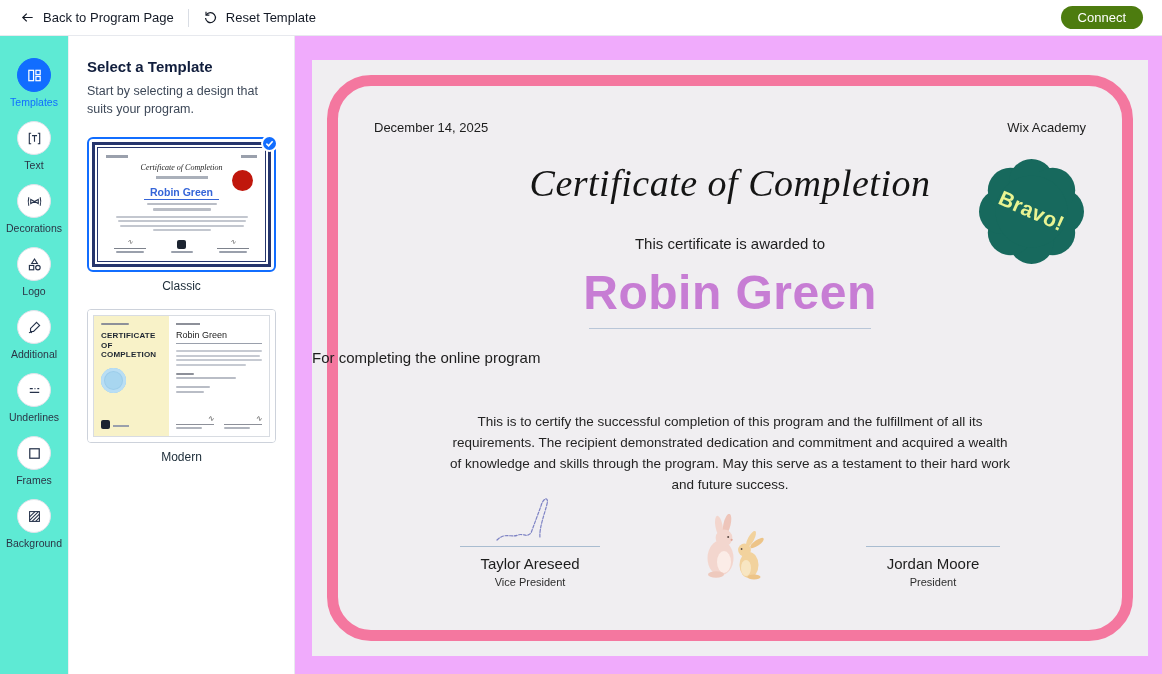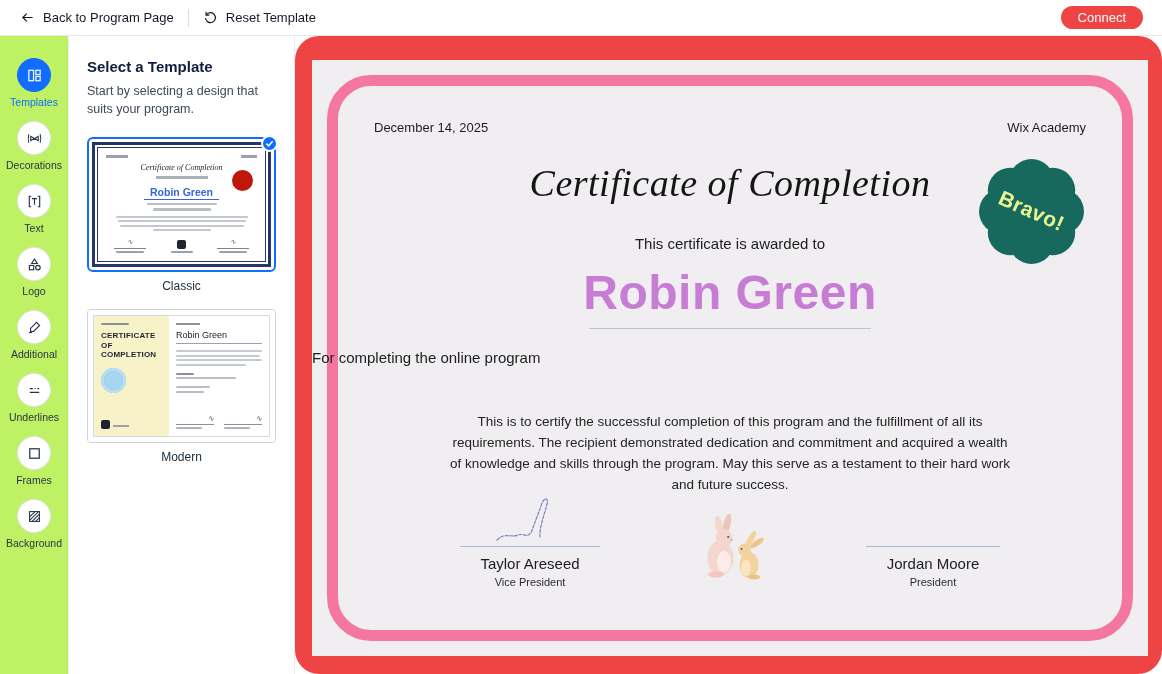--- a/index.html
+++ b/index.html
@@ -6,28 +6,28 @@
   html,body { width:1162px; height:674px; overflow:hidden; }
   body { font-family:"Liberation Sans", sans-serif; background:#fff; color:#20303c; }
 
   
   .topbar { height:36px; background:#fff; border-bottom:1px solid #e7e9ee;
             display:flex; align-items:center; justify-content:space-between; padding:0 19px 0 20px; }
   .topbar-left { display:flex; align-items:center; gap:14px; }
   .tb-link { display:flex; align-items:center; gap:8px; background:none; border:none;
              font:13px "Liberation Sans", sans-serif; color:#141a26; cursor:pointer; }
   .tb-divider { width:1px; height:18px; background:#d9dde4; }
-  .connect-btn { background:#ef4444; color:#fff; border:none; border-radius:16px;
+  .connect-btn { background:#4d7c0f; color:#fff; border:none; border-radius:16px;
                  padding:4px 17px; font:13px "Liberation Sans", sans-serif; cursor:pointer; }
 
   
   .main { display:flex; height:638px; }
 
   
-  .sidebar { width:69px; background:#bef264; border-right:1px solid #edeff2;
+  .sidebar { width:69px; background:#5eead4; border-right:1px solid #edeff2;
              padding-top:22px; display:flex; flex-direction:column; align-items:flex-start; }
   .side-item { display:flex; flex-direction:column; align-items:center; margin-bottom:13px; cursor:pointer; width:100%; }
   .side-circle { width:34px; height:34px; border-radius:50%; border:1px solid #dfe3ea; background:#fff;
                  color:#25324a; display:flex; align-items:center; justify-content:center; }
   .side-item.active .side-circle { background:#116dff; border-color:#116dff; color:#fff; }
   .side-label { font-size:10.5px; color:#2b3445; margin-top:4px; }
   .side-item.active .side-label { color:#116dff; }
   .side-circle svg { display:block; }
 
   
@@ -84,21 +84,21 @@
   .mm-sigrow { position:absolute; left:7px; right:7px; bottom:7px; display:flex; gap:10px; }
   .mm-sig { flex:1; }
   .mm-sig .scr { font:italic 8px "DejaVu Serif", serif; color:#555; text-align:right; height:9px; }
   .mm-sig .ln { height:1px; background:#8d9099; margin:1px 0 2px; }
   .mm-sig .bar { width:26px; height:2px; background:#b0b4bd; }
 
   .note-box { margin-top:21px; background:#dce9fc; border:1px solid #abc8f3; border-radius:6px;
               padding:12px 13px; font-size:12px; color:#20303c; line-height:1.45; }
 
   
-  .canvas { flex:1; background:#ef4444; position:relative;border-radius:24px; }
+  .canvas { flex:1; background:#f0abfc; position:relative; }
   .certificate { position:absolute; left:17px; top:24px; width:836px; height:596px; background:#f0eef1; }
   .pink-frame { position:absolute; inset:15px; border:11px solid #f4779f; border-radius:44px; pointer-events:none; }
 
   .cert-date { position:absolute; left:62px; top:60px; font-size:13px; color:#1d1d1d; }
   .cert-org  { position:absolute; right:62px; top:60px; font-size:13px; color:#1d1d1d; }
   .cert-title { position:absolute; left:0; right:0; top:101px; text-align:center;
                 font:italic 38px "Liberation Serif", serif; color:#151515; letter-spacing:.5px; }
   .awarded { position:absolute; left:0; right:0; top:175px; text-align:center; font-size:15px; color:#1d1d1d; }
   .recipient { position:absolute; left:0; right:0; top:205px; text-align:center;
                font-size:48px; font-weight:bold; color:#c77dd4; letter-spacing:.5px; }
@@ -157,35 +157,35 @@
               <rect x="3" y="3.5" width="5" height="11"></rect>
               <rect x="10.5" y="3.5" width="4.5" height="4.5"></rect>
               <rect x="10.5" y="10" width="4.5" height="4.5"></rect>
             </svg>
         </span>
         <span class="side-label">Templates</span>
       </div>
 
       <div class="side-item">
         <span class="side-circle">
+          <svg width="17" height="17" viewBox="0 0 18 18" fill="none" stroke="currentColor" stroke-width="1.2">
+              <path d="M5.5 3.5 H3.5 V14.5 H5.5 M12.5 3.5 H14.5 V14.5 H12.5 M6.3 6 H11.7 M9 6 V12.5"></path>
+            </svg>
+        </span>
+        <span class="side-label">Text</span>
+      </div>
+
+      <div class="side-item">
+        <span class="side-circle">
           <svg width="17" height="17" viewBox="0 0 18 18" fill="none" stroke="currentColor" stroke-width="1.1">
               <path d="M9 9 L5 6.8 V11.2 Z M9 9 L13 6.8 V11.2 Z"></path>
               <path d="M3 4.5 Q1.7 9 3 13.5 M15 4.5 Q16.3 9 15 13.5"></path>
             </svg>
         </span>
         <span class="side-label">Decorations</span>
-      </div>
-
-      <div class="side-item">
-        <span class="side-circle">
-          <svg width="17" height="17" viewBox="0 0 18 18" fill="none" stroke="currentColor" stroke-width="1.2">
-              <path d="M5.5 3.5 H3.5 V14.5 H5.5 M12.5 3.5 H14.5 V14.5 H12.5 M6.3 6 H11.7 M9 6 V12.5"></path>
-            </svg>
-        </span>
-        <span class="side-label">Text</span>
       </div>
 
       <div class="side-item">
         <span class="side-circle">
           <svg width="17" height="17" viewBox="0 0 18 18" fill="none" stroke="currentColor" stroke-width="1.2">
               <path d="M6 8 L9 3.2 L12 8 Z"></path>
               <rect x="3.6" y="10" width="4.6" height="4.6"></rect>
               <circle cx="12.6" cy="12.3" r="2.4"></circle>
             </svg>
         </span>

